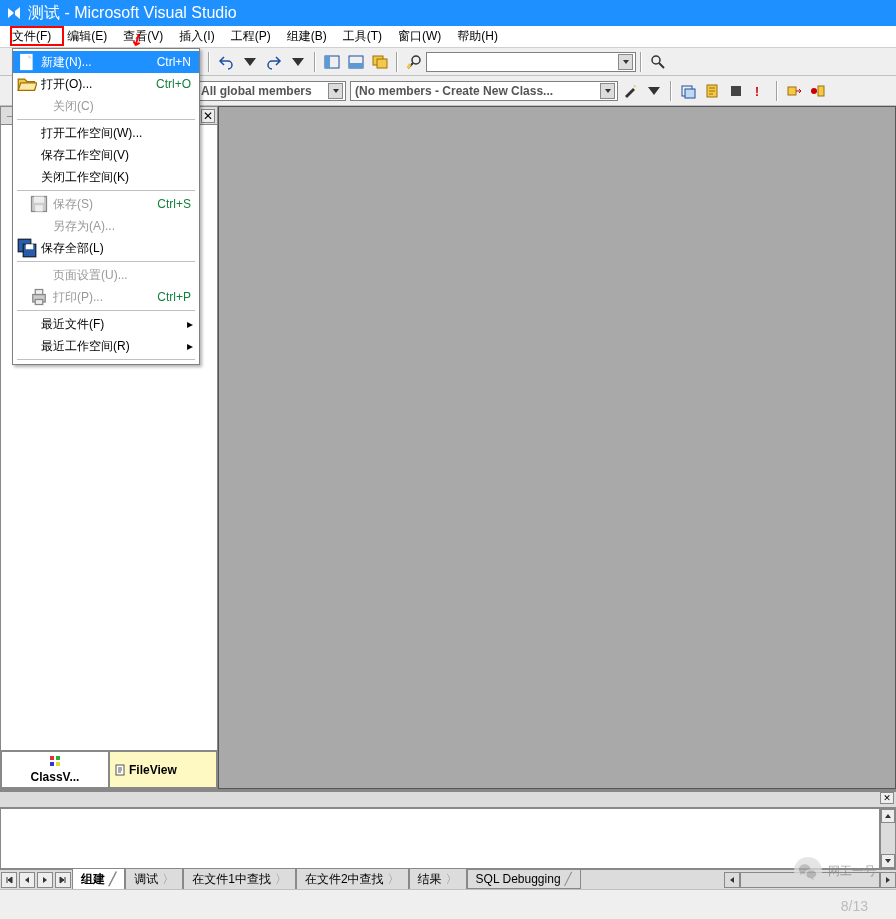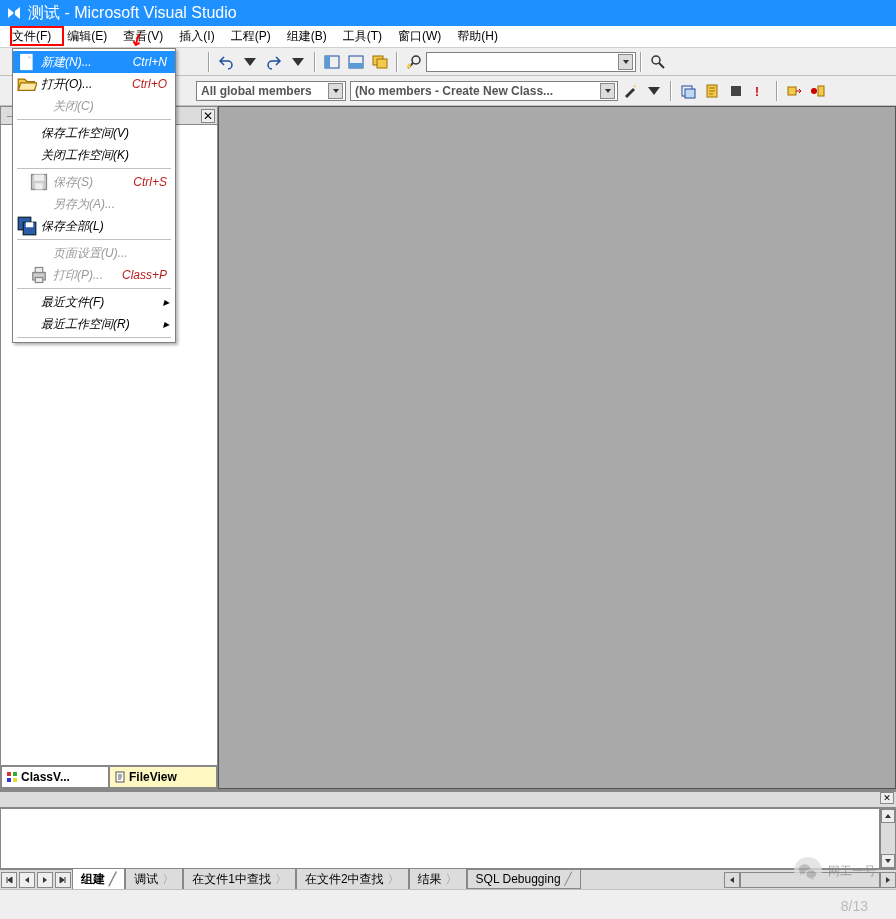--- a/index.html
+++ b/index.html
@@ -20,30 +20,30 @@
 .combo { height:20px; background:#fff; border:1px solid #808080; display:flex; align-items:center; justify-content:space-between; padding:0 2px 0 4px; font-weight:bold; color:#555; }
 .combo .tri { width:15px; height:16px; background:#dcdcdc; border:1px solid #888; display:flex; align-items:center; justify-content:center; }
 .tri svg { width:8px; height:8px; }
 .workspace { position:absolute; top:106px; left:0; right:0; bottom:130px; display:flex; }
 .left-pane { width:218px; background:#fff; border:1px solid #888; display:flex; flex-direction:column; position:relative; }
 .pane-header { height:18px; background:#dcdcdc; border-bottom:1px solid #888; display:flex; justify-content:flex-end; align-items:center; padding:0 2px; font-size:10px; }
 .pane-header .x { width:14px; height:14px; border:1px solid #888; background:#eee; display:flex; align-items:center; justify-content:center; margin-left:2px; cursor:default; }
 .pane-body { flex:1; background:#fff; }
 .pane-tabs { display:flex; border-top:1px solid #888; background:#dcdcdc; }
 .ptab { flex:1; padding:3px 4px; border:1px solid #888; background:#fef9c3; display:flex; align-items:center; gap:3px; font-weight:bold; }
-.ptab.active { background:#fff; }
+.ptab.active { background:#fff;flex-direction:column; }
 .ptab svg { width:12px; height:12px; }
 .editor { flex:1; background:#a9a9a9; border:1px solid #555; }
 
-.dropdown { position:absolute; top:48px; left:12px; width:164px; background:#fff; border:1px solid #808080; box-shadow:2px 2px 3px rgba(0,0,0,0.3); z-index:100; padding:2px 0;font-style:italic; }
+.dropdown { position:absolute; top:48px; left:12px; width:188px; background:#fff; border:1px solid #808080; box-shadow:2px 2px 3px rgba(0,0,0,0.3); z-index:100; padding:2px 0; }
 .dropdown .item { display:flex; align-items:center; height:22px; padding:0 8px 0 4px; position:relative; }
 .dropdown .item.hi { background:#1e90ff; color:#fff; }
 .dropdown .item .ic { width:20px; height:16px; display:flex; align-items:center; justify-content:center; }
 .dropdown .item .lbl { flex:1; padding-left:4px; }
-.dropdown .item .sc { color:#b91c1c; }
+.dropdown .item .sc { color:#15803d; }
 .dropdown .item.hi .sc { color:#fff; }
 .dropdown .item.dis { color:#999;padding-left:16px; }
 .dropdown .item .arrow { position:absolute; right:6px; }
 .dropdown hr { border:none; border-top:1px solid #c0c0c0; margin:2px 4px; }
 
 .bottom { position:absolute; left:0; right:0; bottom:30px; height:100px; border-top:3px solid #888; background:#fff; display:flex; flex-direction:column; }
 .bottom .hdr { height:16px; background:#dcdcdc; border-bottom:1px solid #888; display:flex; justify-content:flex-end; padding:0 2px; }
 .bottom .hdr .x { width:14px; height:12px; border:1px solid #888; background:#eee; font-size:9px; display:flex; align-items:center; justify-content:center; }
 .bottom .scroll { flex:1; display:flex; }
 .bottom .content { flex:1; background:#fff; border:1px solid #888; }
@@ -246,20 +246,24 @@
     <span class="lbl">打开(O)...</span>
     <span class="sc">Ctrl+O</span>
   </div>
   <div class="item dis">
     <span class="ic"></span>
     <span class="lbl">关闭(C)</span>
   </div>
   <hr>
   <div class="item">
     <span class="ic"></span>
+      <span class="lbl">打开工作空间(W)...</span>
+  </div>
+  <div class="item">
+    <span class="ic"></span>
       <span class="lbl">保存工作空间(V)</span>
   </div>
   <div class="item">
     <span class="ic"></span>
       <span class="lbl">关闭工作空间(K)</span>
   </div>
   <hr>
   <div class="item dis">
     <span class="ic">
         <svg viewBox="0 0 16 16">
@@ -292,21 +296,21 @@
   </div>
   <div class="item dis">
     <span class="ic">
         <svg viewBox="0 0 16 16">
           <rect x="3" y="6" width="10" height="6" fill="#ccc" stroke="#888"></rect>
           <rect x="5" y="2" width="6" height="4" fill="#eee" stroke="#888"></rect>
           <rect x="5" y="10" width="6" height="4" fill="#eee" stroke="#888"></rect>
         </svg>
       </span>
     <span class="lbl">打印(P)...</span>
-    <span class="sc">Class+P</span>
+    <span class="sc">Ctrl+P</span>
   </div>
   <hr>
   <div class="item">
     <span class="ic"></span>
       <span class="lbl">最近文件(F)</span>
     <span class="arrow">▸</span>
   </div>
   <div class="item">
     <span class="ic"></span>
       <span class="lbl">最近工作空间(R)</span>

